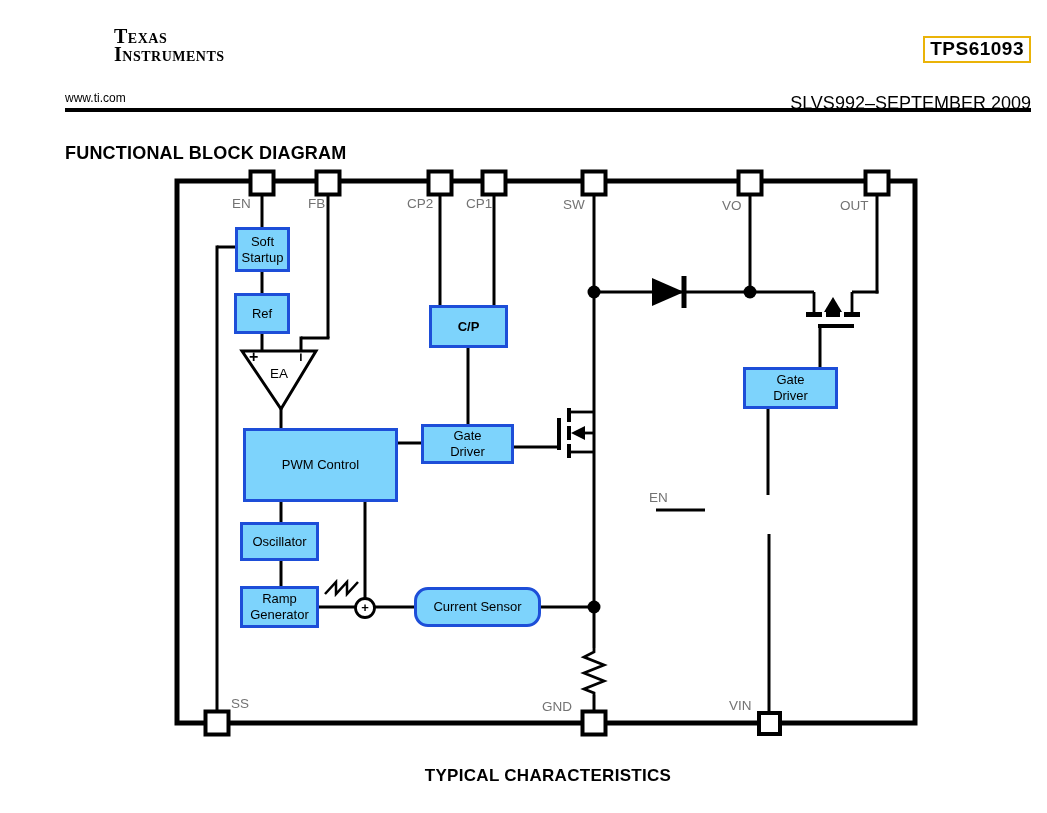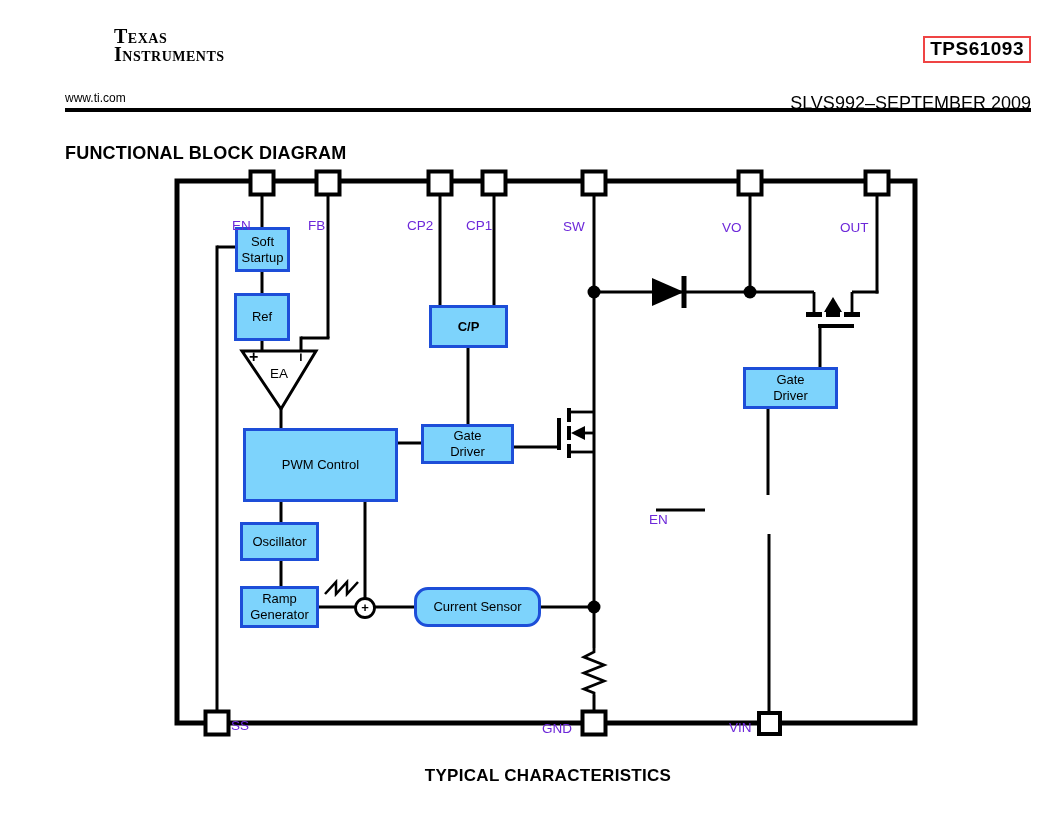--- a/index.html
+++ b/index.html
@@ -1,32 +1,32 @@
 <!DOCTYPE html>
 <html><head>
 <meta charset="utf-8">
 <style>
   html,body{margin:0;padding:0;background:#fff;}
   .page{position:relative;width:1047px;height:813px;background:#fff;overflow:hidden;
         font-family:"Liberation Sans","DejaVu Sans",sans-serif;color:#000;}
   
   .brand-text{position:absolute;left:114px;top:27px;font-family:"Liberation Serif","DejaVu Serif",serif;
               font-variant:small-caps;font-weight:600;font-size:20px;line-height:18px;letter-spacing:.5px;}
-  .part-box{position:absolute;right:16px;top:36px;border:2px solid #ef4444;padding:0 5px 1px 5px;
+  .part-box{position:absolute;right:16px;top:36px;border:2px solid #eab308;padding:0 5px 1px 5px;
             font-size:19px;font-weight:bold;letter-spacing:.5px;}
   .website{position:absolute;left:65px;top:91px;font-size:12px;font-weight:normal;}
   .doccode{position:absolute;right:16px;top:93px;font-size:18px;}
   .rule{position:absolute;left:65px;top:108px;width:966px;height:3.5px;background:#000;}
   .h-main{position:absolute;left:65px;top:129px;font-size:18px;font-weight:bold;letter-spacing:.2px;margin-top:14px;}
   .h-foot{position:absolute;left:65px;top:766px;width:966px;text-align:center;font-size:17px;font-weight:bold;letter-spacing:.3px;}
   
   svg.wires{position:absolute;left:0;top:0;}
   .blk{position:absolute;border:3px solid #1d4ed8;background:#7dd3fc;display:flex;flex-direction:column;
        align-items:center;justify-content:center;font-size:13px;line-height:16px;text-align:center;box-sizing:border-box;}
-  .pinlbl{position:absolute;font-size:13.5px;color:#6d28d9;margin-top:22px;}
+  .pinlbl{position:absolute;font-size:13.5px;color:#737373;}
   .ea-lbl{position:absolute;font-size:13.5px;}
   .ea-plus{position:absolute;font-size:16px;font-weight:bold;}
   .ea-minus{position:absolute;font-size:15px;font-weight:bold;transform:rotate(90deg);}
   .sum-plus{position:absolute;font-size:13px;font-weight:bold;transform:translate(-50%,-54%);}
   .logo-ti{position:absolute;left:64px;top:18px;}
 </style>
 </head>
 <body>
 
 <div class="page">
@@ -133,21 +133,21 @@
         <rect x="582.5" y="711.5" width="23" height="23"></rect>
         <rect x="759" y="713" width="21" height="21"></rect>
       </g>
     </g>
   </svg>
 
   <div class="blk" style="left:235px;top:227px;width:55px;height:45px;">
     <div>Soft</div>
     <div>Startup</div>
   </div>
-  <div class="blk" style="left:234px;top:293px;width:56px;height:48px;">
+  <div class="blk" style="left:234px;top:293px;width:56px;height:41px;">
     <div>Ref</div>
   </div>
   <div class="blk" style="left:243px;top:428px;width:155px;height:74px;">
     <div>PWM Control</div>
   </div>
   <div class="blk" style="left:240px;top:522px;width:79px;height:39px;">
     <div>Oscillator</div>
   </div>
   <div class="blk" style="left:240px;top:586px;width:79px;height:42px;">
     <div>Ramp</div>

